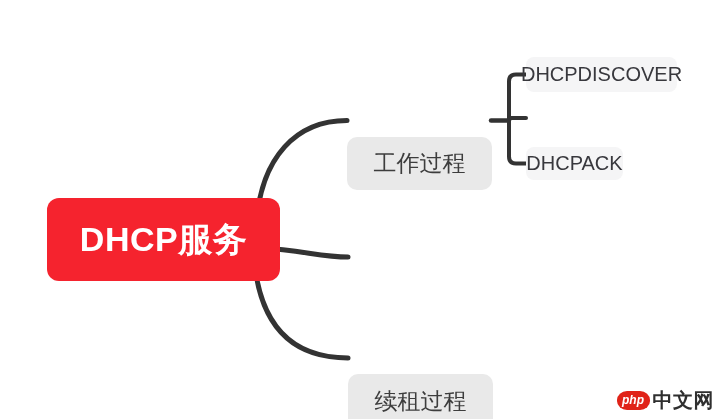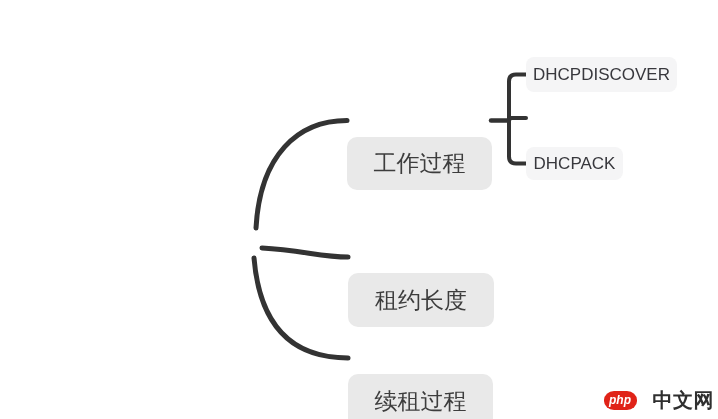--- a/index.html
+++ b/index.html
@@ -52,31 +52,31 @@
     font-size: 23px;
     margin-top: 43px;
   }
   .node.b1 { left: 347px; top: 94px;  width: 145px; height: 53px; }
   .node.b2 { left: 348px; top: 230px; width: 146px; height: 54px; }
   .node.b3 { left: 348px; top: 331px; width: 145px; height: 54px; }
   .node.child {
     background: var(--child-bg, #f5f5f6);
     border-radius: 8px;
     color: var(--child-text, #38383d);
-    font-size: 17px;
+    font-size: 20px;
   }
   .node.c1 { left: 526px; top: 57px;  width: 151px; height: 35px; }
   .node.c2 { left: 526px; top: 101px; width: 117px; height: 34px; }
   .node.c3 { left: 526px; top: 147px; width: 97px;  height: 33px; }
   .watermark {
     position: absolute;
     right: 4px; bottom: 5px;
     display: flex;
     align-items: center;
-    gap: 16px;
+    gap: 3px;
     user-select: none;
   }
   .wm-badge {
     display: inline-flex;
     align-items: center;
     justify-content: center;
     width: 33px; height: 19px;
     background: var(--watermark-red, #e02318);
     border-radius: 10px / 9px;
     color: #ffffff;
@@ -99,23 +99,23 @@
 
   <svg class="links" viewBox="0 0 718 419" aria-hidden="true">
     <path d="M 256 228 C 260 155, 298 120.5, 347 120.5" stroke-width="5"></path>
     <path d="M 262 248 C 300 250, 322 257, 348 257" stroke-width="5"></path>
     <path d="M 254 258 C 260 330, 296 358, 348 358" stroke-width="5"></path>
     <path d="M 491 120.5 L 509 120.5" stroke-width="4.5"></path>
     <path d="M 526 74.5 L 516 74.5 Q 509 74.5 509 81.5 L 509 156.5 Q 509 163.5 516 163.5 L 526 163.5" stroke-width="4"></path>
     <path d="M 509 118 L 526 118" stroke-width="4"></path>
   </svg>
 
+  <div class="node root">DHCP服务</div>
 
   <div class="node branch b1">工作过程</div>
-  <div class="node branch b2">租约长度</div>
   <div class="node branch b3">续租过程</div>
 
   <div class="node child c1">DHCPDISCOVER</div>
   <div class="node child c3">DHCPACK</div>
 
   <div class="watermark">
     <span class="wm-badge">php</span>
     <span class="wm-text">中文网</span>
   </div>
 

